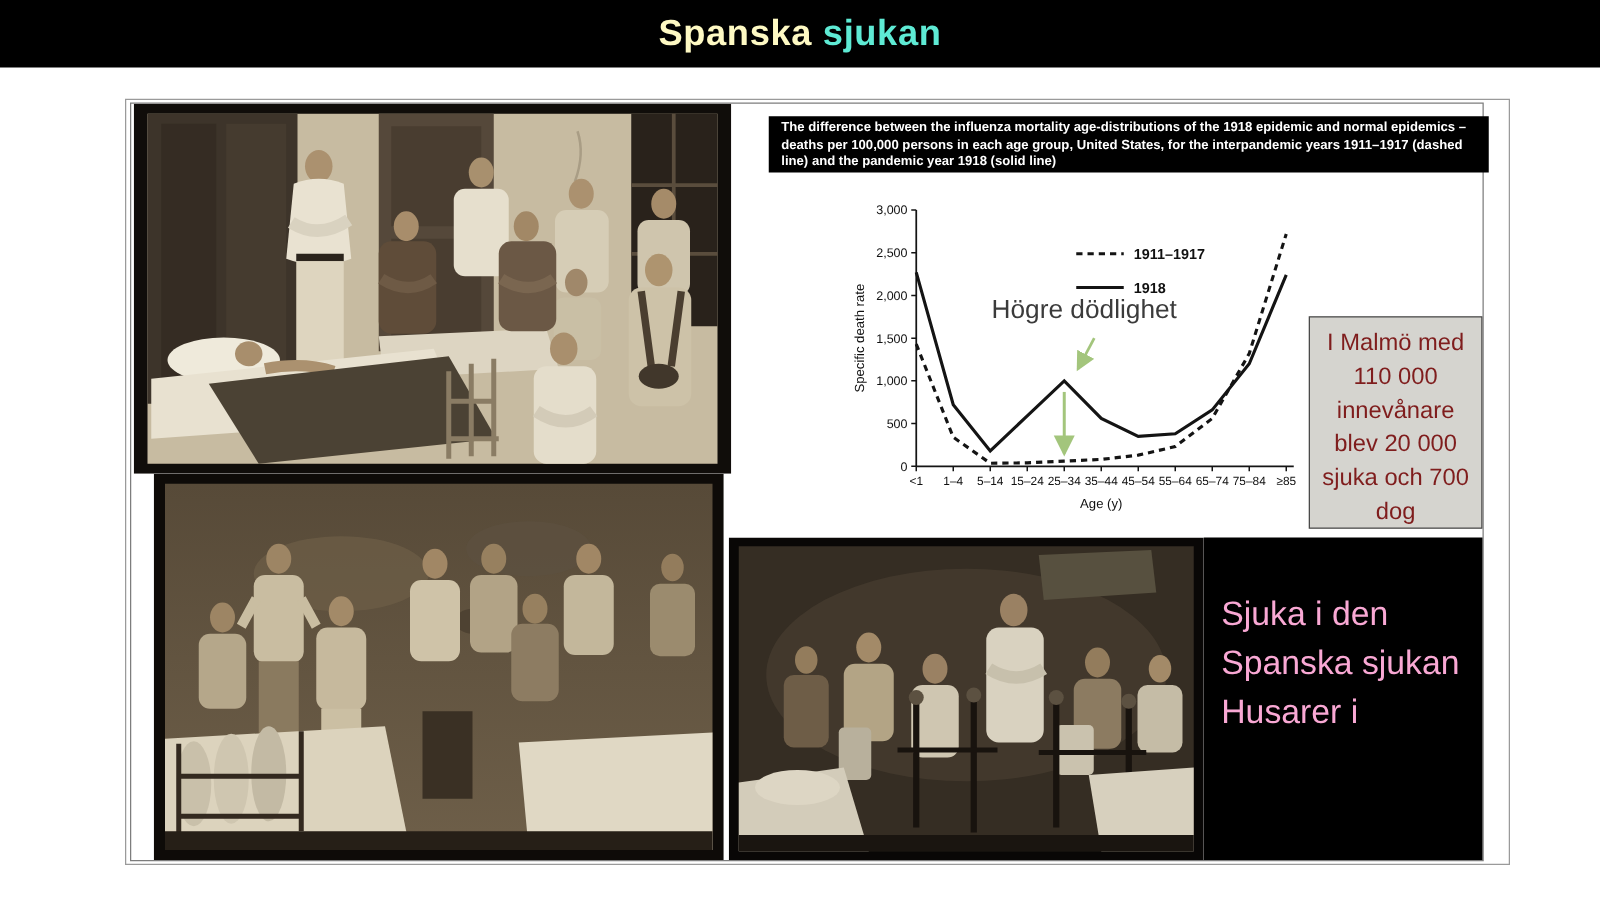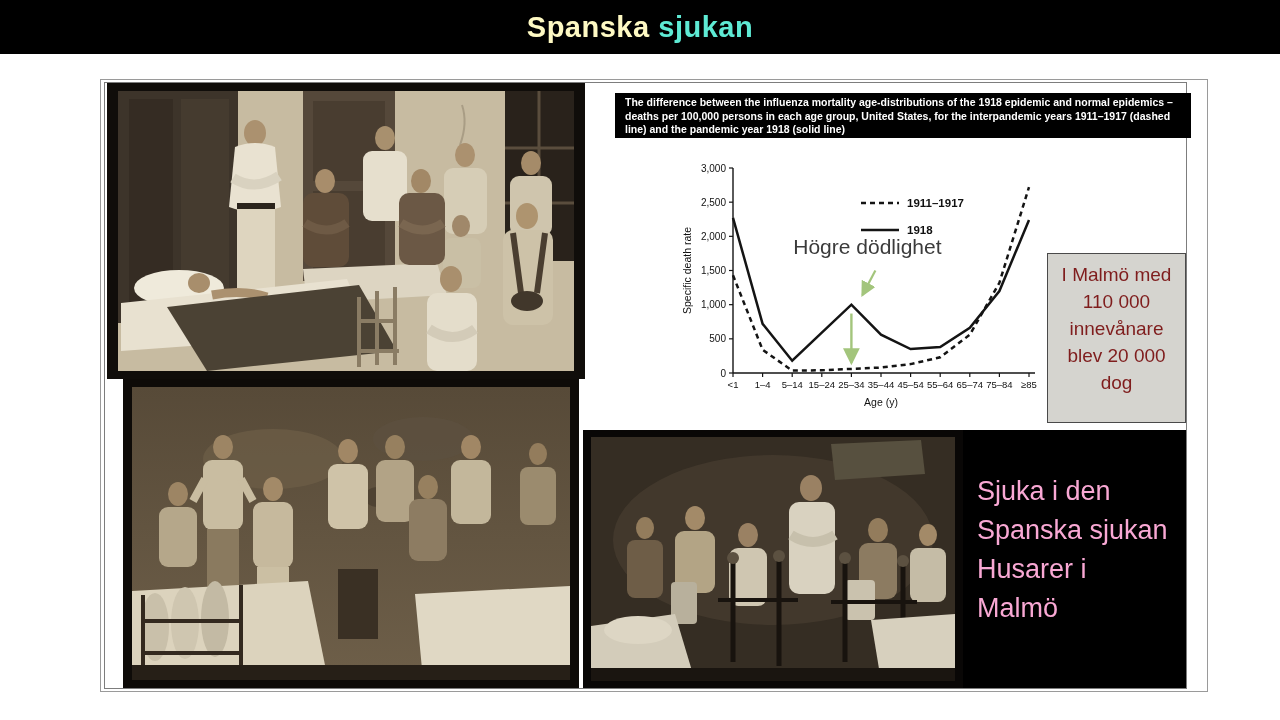--- a/index.html
+++ b/index.html
@@ -223,25 +223,25 @@
             <line x1="246.4" y1="129.5" x2="233.4" y2="154.1" stroke="#a3c57c" stroke-width="2.2" marker-end="url(#ah)"></line>
             <line x1="222.4" y1="172.55" x2="222.4" y2="221.75" stroke="#a3c57c" stroke-width="2.4" marker-end="url(#ah)"></line>
           </g>
         </svg>
 
       <div class="infobox" style="background: rgb(213, 212, 207);">
         <div>I Malmö med</div>
         <div>110 000</div>
         <div>innevånare</div>
         <div>blev 20 000</div>
+        <div>sjuka och 700</div>
         <div>dog</div>
       </div>
 
       <div class="caption-box">
         <div>Sjuka i den</div>
         <div>Spanska sjukan</div>
         <div>Husarer i</div>
-        <div>Malmö</div>
       </div>
 
     </div>
   </div>
 </div>
 
 </body></html>

